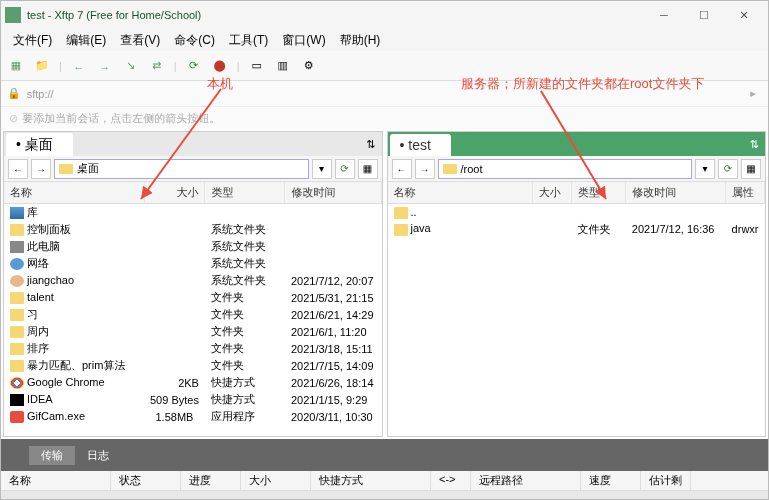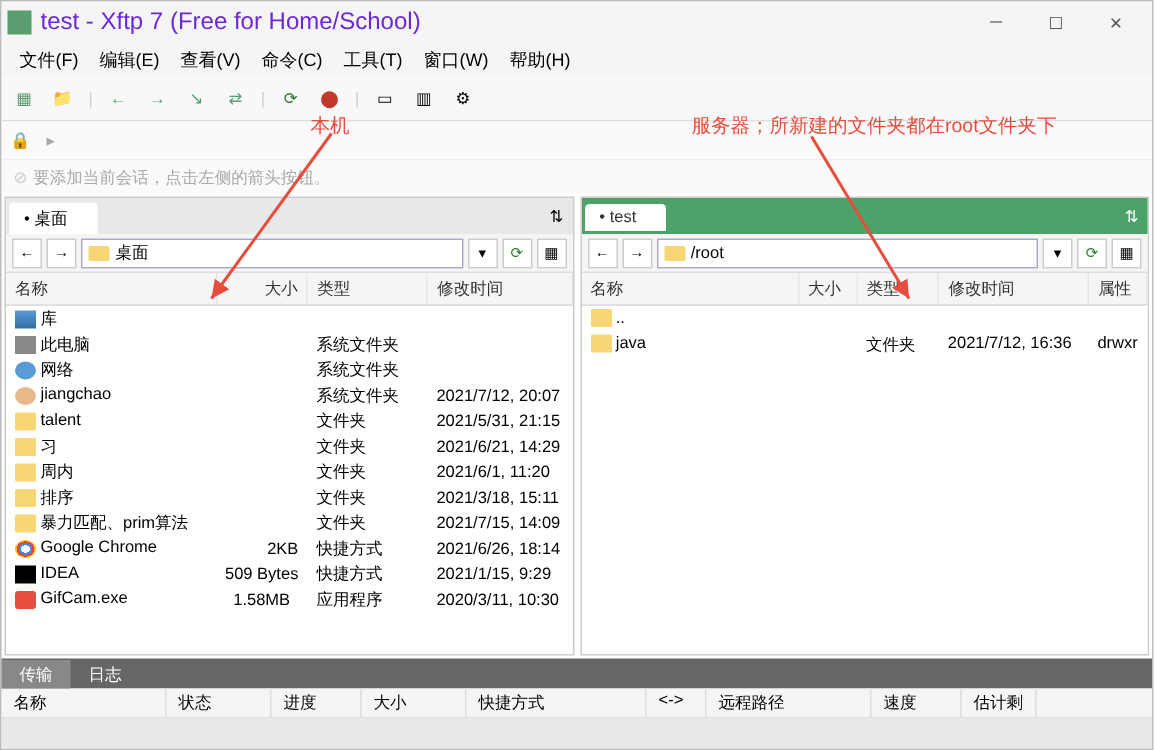--- a/index.html
+++ b/index.html
@@ -1,33 +1,33 @@
 <!DOCTYPE html>
 <html><head>
 <meta charset="utf-8">
 <style>
 * { margin: 0; padding: 0; box-sizing: border-box; font-family: "Microsoft YaHei", Arial, sans-serif; }
 body { width: 769px; height: 500px; background: #fff; font-size: 11px; overflow: hidden; border: 1px solid #bbb; position: relative; }
 .titlebar { height: 28px; display: flex; align-items: center; padding: 0 4px; background: #f5f5f5; }
 .titlebar .app-icon { width: 16px; height: 16px; background: #5a9e6f; margin-right: 6px; }
-.titlebar .title { flex: 1; font-size: 16px; color: #6d28d9; }
+.titlebar .title { flex: 1; font-size: 11px; color: #14532d; }
 .winbtn { width: 40px; height: 26px; display: flex; align-items: center; justify-content: center; color: #555; cursor: pointer; }
 .menubar { height: 22px; display: flex; align-items: center; padding: 0 6px; gap: 2px; background: #f5f5f5; }
 .menubar span { padding: 2px 6px; cursor: pointer; font-size: 12px; }
 .toolbar { height: 30px; display: flex; align-items: center; padding: 0 6px; gap: 8px; border-bottom: 1px solid #ddd; background: #f8f8f8; }
 .tb-icon { width: 18px; height: 18px; display: flex; align-items: center; justify-content: center; cursor: pointer; }
 .addrbar { height: 26px; display: flex; align-items: center; padding: 2px 6px; background: #fafafa; border-bottom: 1px solid #eee; }
 .lock { color: #d4a847; margin-right: 4px; }
 .addr-input { flex: 1; font-size: 11px; color: #999; padding: 2px; border: none; background: transparent; }
 .hint { height: 22px; padding: 0 8px; color: #aaa; font-size: 11px; display: flex; align-items: center; background: #fafafa; }
 .panes { display: flex; height: 310px; position: relative; }
 .pane { flex: 1; display: flex; flex-direction: column; border: 1px solid #ccc; margin: 2px; }
 .tabhdr { height: 24px; background: #e8e8e8; display: flex; align-items: center; }
 .tabhdr.remote { background: #4ca36a; color: #fff; }
-.tab { padding: 3px 20px 3px 10px; background: #fff; margin: 2px 0 0 2px; border-top-left-radius: 3px; border-top-right-radius: 3px; font-size: 11px; }
+.tab { padding: 3px 20px 3px 10px; background: #fff; margin: 2px 0 0 2px; border-top-left-radius: 3px; border-top-right-radius: 3px; font-size: 14px; }
 .tabhdr.remote .tab { background: #fff; color: #333; }
 .tabhdr .dots { margin-left: auto; padding: 0 6px; cursor: pointer; }
 .pathbar { height: 26px; display: flex; align-items: center; padding: 2px 4px; background: #f5f5f5; border-bottom: 1px solid #ddd; gap: 3px; }
 .navbtn { width: 20px; height: 20px; display: flex; align-items: center; justify-content: center; border: 1px solid #ccc; background: #fff; cursor: pointer; font-size: 10px; }
 .pathfield { flex: 1; display: flex; align-items: center; border: 1px solid #aac; background: #fff; padding: 1px 4px; height: 20px; }
 .folder-icon { width: 14px; height: 10px; background: #f7d774; border-radius: 1px; margin-right: 4px; }
 .filelist { flex: 1; overflow: auto; background: #fff; }
 table { width: 100%; border-collapse: collapse; font-size: 11px; }
 th { text-align: left; padding: 3px 6px; background: #f5f5f5; border-right: 1px solid #e5e5e5; border-bottom: 1px solid #ddd; font-weight: normal; color: #333; height: 18px; }
 td { padding: 1px 6px; white-space: nowrap; height: 17px; }
@@ -36,21 +36,21 @@
 .ico-lib { background: linear-gradient(#5b9bd5,#2e6da4); }
 .ico-pc { background: #888; }
 .ico-net { background: #5b9bd5; border-radius: 50%; }
 .ico-user { background: #e8b88a; border-radius: 50%; }
 .ico-cloud { background: #0078d4; border-radius: 40%; }
 .ico-chrome { background: radial-gradient(#fff 30%, #4285f4 30% 45%, #ea4335 45% 60%, #fbbc05 60% 75%, #34a853 75%); border-radius: 50%; }
 .ico-idea { background: #000; }
 .ico-gif { background: #e74c3c; border-radius: 2px; }
 .annot { position: absolute; color: #e74c3c; font-size: 13px; pointer-events: none; font-weight: 500; }
 .arrow { position: absolute; pointer-events: none; }
-.bottomtabs { height: 20px; background: #666; color: #fff; display: flex; align-items: center; font-size: 11px; }
+.bottomtabs { height: 32px; background: #666; color: #fff; display: flex; align-items: center; font-size: 11px; padding-left: 28px; }
 .bottomtabs span { padding: 2px 12px; }
 .bottomtabs .active { background: #888; }
 .transfer-hdr { height: 20px; display: flex; background: #f5f5f5; border-bottom: 1px solid #ddd; }
 .transfer-hdr span { padding: 2px 8px; border-right: 1px solid #ddd; font-size: 11px; }
 .transfer-body { height: 20px; background: #e8e8e8; }
 .statusbar { height: 20px; display: flex; align-items: center; padding: 0 6px; background: #f0f0f0; border-top: 1px solid #ccc; font-size: 11px; color: #555; gap: 12px; }
 .annot-line { stroke: #e74c3c; stroke-width: 2; fill: none; }
 </style>
 </head>
 <body>
@@ -85,20 +85,21 @@
   <span class="tb-icon" style="color:#2e7d32">⟳</span>
   <span class="tb-icon" style="color:#c0392b">⬤</span>
   <span style="color:#ccc">|</span>
   <span class="tb-icon">▭</span>
   <span class="tb-icon">▥</span>
   <span class="tb-icon">⚙</span>
 </div>
 
 <div class="addrbar">
   <span class="lock">🔒</span>
+  <input class="addr-input" value="sftp://" style="">
   <span class="tb-icon" style="color:#aaa">▸</span>
 </div>
 <div class="hint">
   <span style="color:#ccc;margin-right:4px">⊘</span>
   <span>要添加当前会话，点击左侧的箭头按钮。</span>
 </div>
 
 <div class="panes">
 
   <div class="annot" style="left:206px;top:-54px">本机</div>
@@ -140,20 +141,26 @@
         </tr>
           </thead>
         <tbody id="local-rows">
             <tr>
               <td><span class="row-icon ico-lib"></span>库</td>
               <td style="text-align: right;"></td>
               <td></td>
               <td></td>
             </tr>
             <tr>
+              <td><span class="row-icon ico-fold"></span>控制面板</td>
+              <td style="text-align: right;"></td>
+              <td>系统文件夹</td>
+              <td></td>
+            </tr>
+            <tr>
               <td><span class="row-icon ico-pc"></span>此电脑</td>
               <td style="text-align: right;"></td>
               <td>系统文件夹</td>
               <td></td>
             </tr>
             <tr>
               <td><span class="row-icon ico-net"></span>网络</td>
               <td style="text-align: right;"></td>
               <td>系统文件夹</td>
               <td></td>

